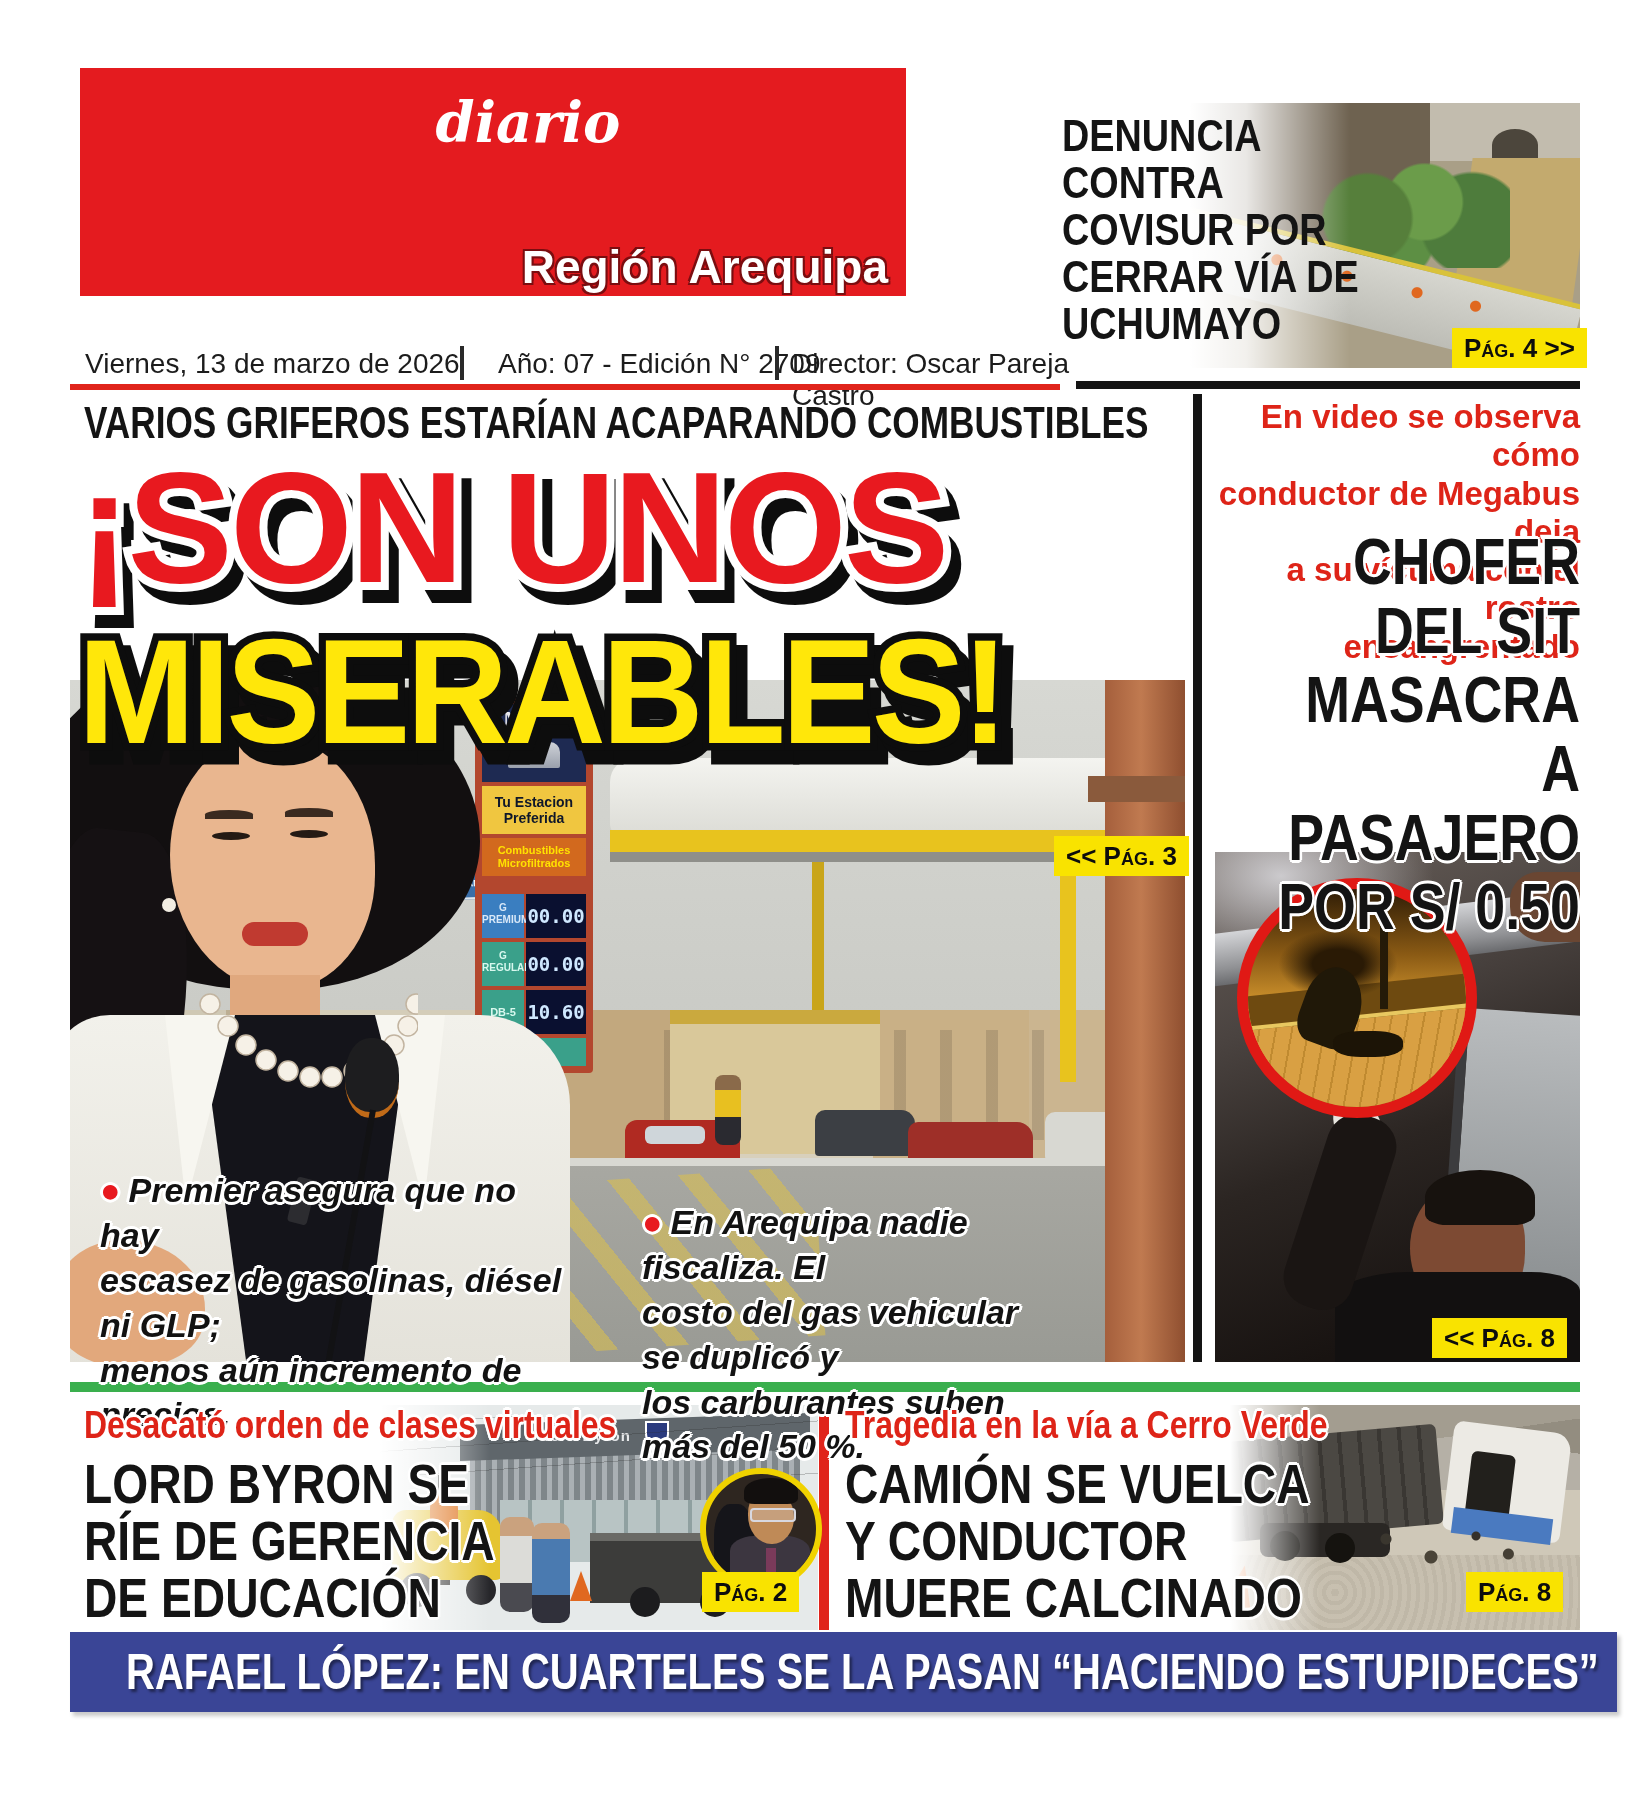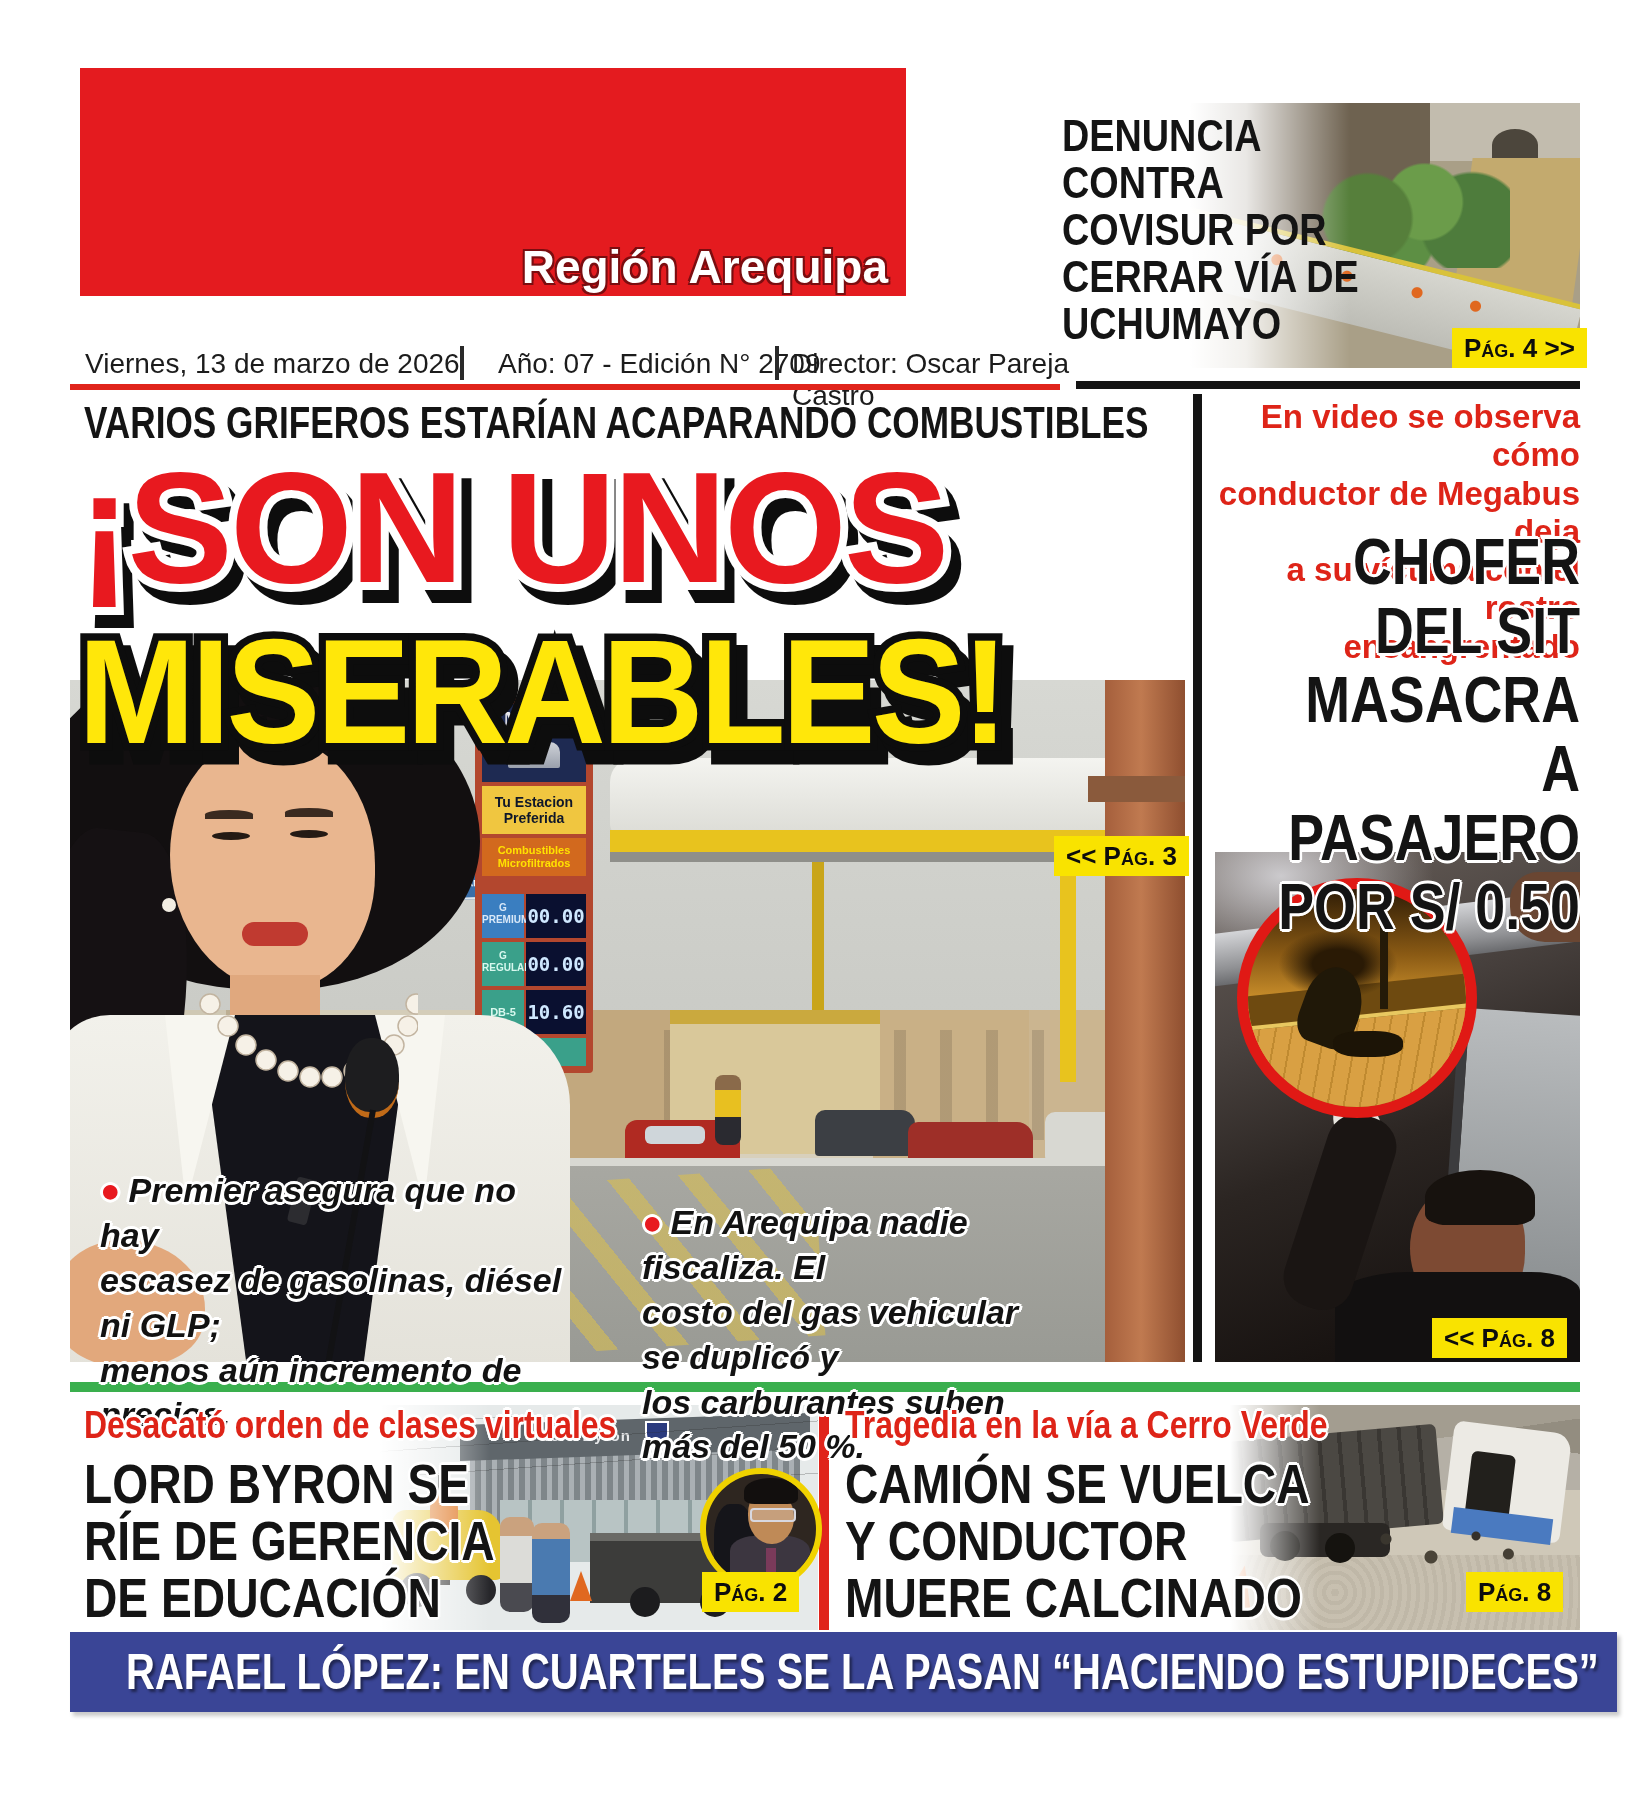--- a/index.html
+++ b/index.html
@@ -61,20 +61,21 @@
 
   
   .tinylabel{position:absolute;color:#fff;font-weight:700;}
 </style>
 </head>
 <body>
 
 <div id="page" class="noselect">
 
   <div class="abs masthead">
+    <div class="abs mh-pre">diario</div>
     <div class="abs mh-region">Región Arequipa</div>
   </div>
 
   <div class="photo" style="left:1190px;top:103px;width:390px;height:265px;background:#a99f87;">
     <div class="abs" style="left:-20px;top:-10px;width:260px;height:170px;background:#6e6250;border-radius:0 0 60% 30%;"></div>
     <div class="abs" style="right:0;top:0;width:150px;height:58px;background:#c2bcae;"></div>
     <div class="abs" style="right:42px;top:26px;width:46px;height:32px;background:#4c463c;border-radius:50% 50% 0 0;"></div>
     <div class="abs" style="right:0;top:55px;width:120px;height:180px;background:#c3aa6e;transform:skewX(-8deg);"></div>
     <div class="abs" style="left:130px;top:55px;width:190px;height:110px;background:
          radial-gradient(circle at 25% 55%, #567f3b 0 28%, transparent 30%),

